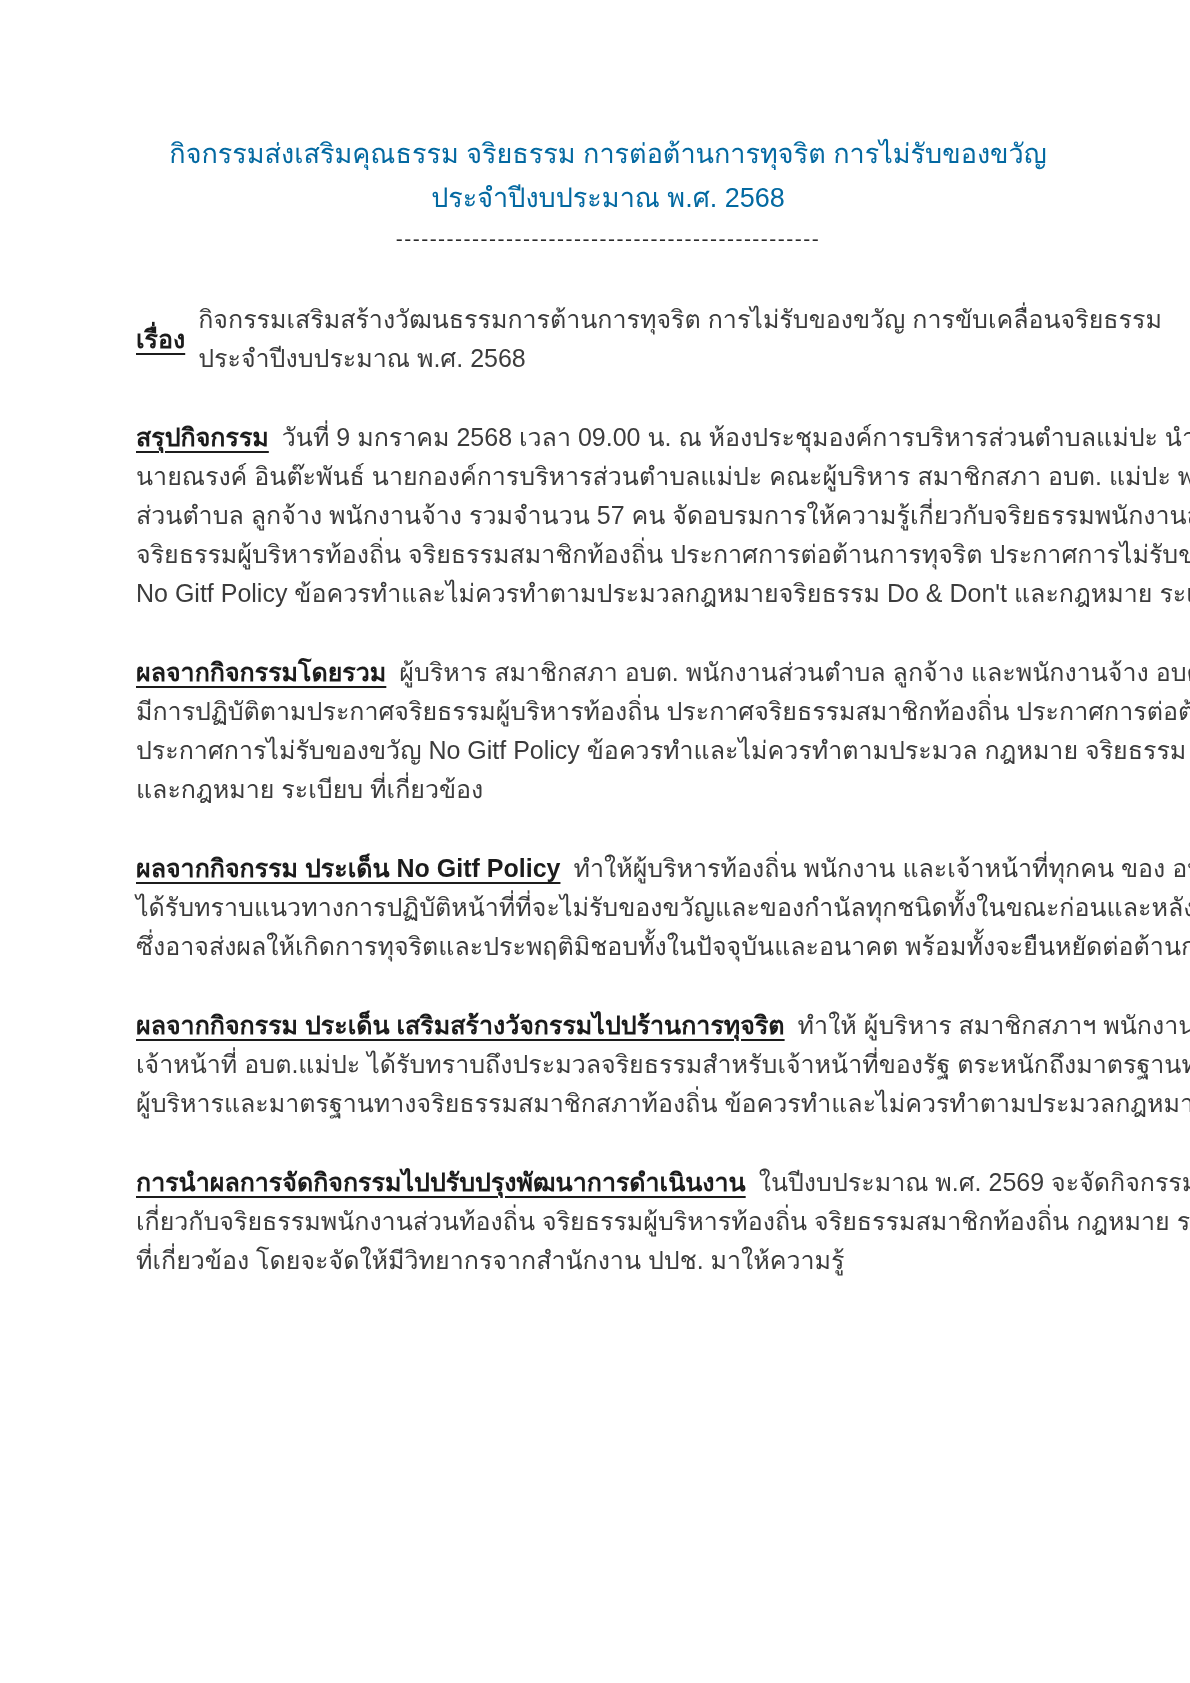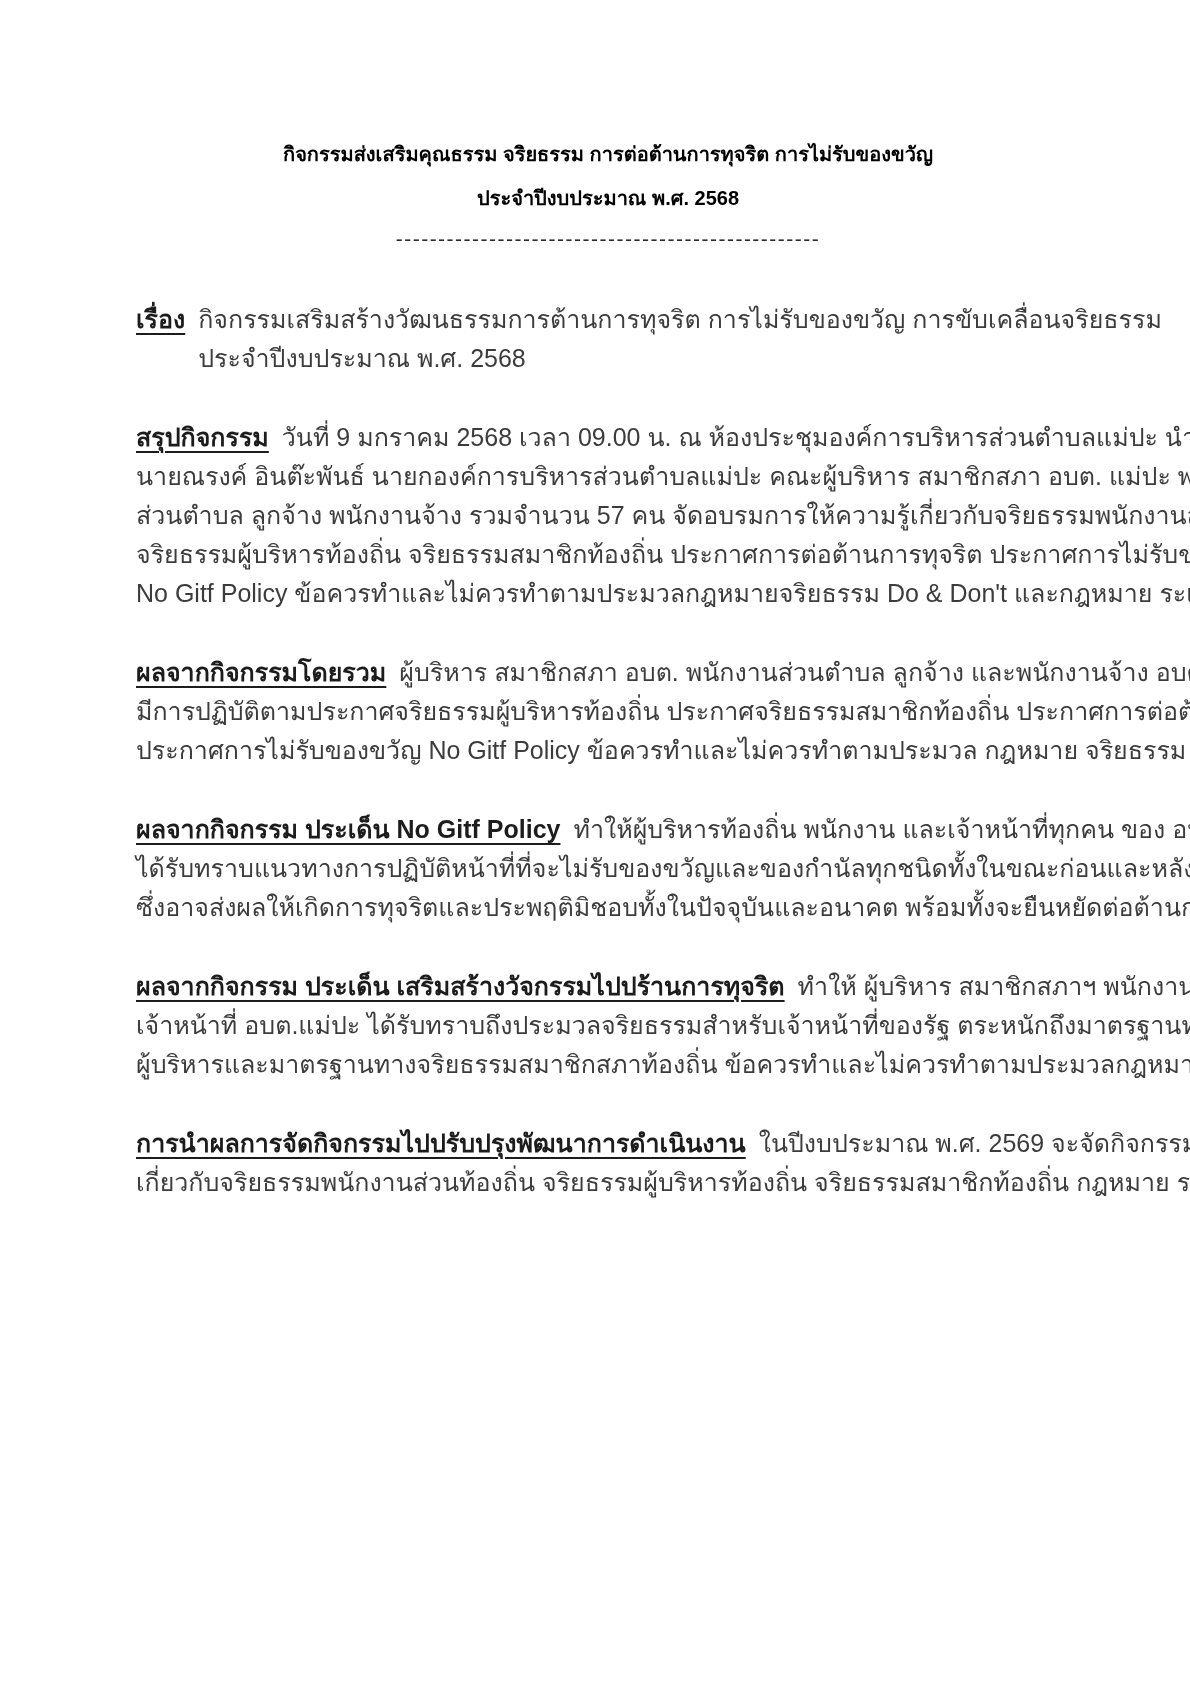--- a/index.html
+++ b/index.html
@@ -16,24 +16,24 @@
     font-family: "Liberation Sans", sans-serif;
   }
   .content {
     position: absolute;
     left: 136px;
     top: 132px;
     width: 944px;
   }
   .title-block {
     text-align: center;
-    font-weight: bold;
-    font-size: 20px;
+    font-weight: normal;
+    font-size: 27px;
     line-height: 44px;
-    color: #000000;
+    color: #0369a1;
     white-space: nowrap;
   }
   .divider {
     text-align: center;
     font-size: 21px;
     line-height: 22px;
     margin-top: 8px;
     letter-spacing: 1.5px;
     color: #2a2a2a;
     white-space: nowrap;
@@ -48,21 +48,21 @@
     font-weight: bold;
     color: #1c1c1c;
     text-decoration: underline;
     text-decoration-thickness: 2px;
     text-underline-offset: 5px;
     margin-right: 13px;
   }
   .subject-block {
     display: flex;
     margin-top: 50px;
-    align-items: flex-start;
+    align-items: center;
   }
   .subject-block .h {
     flex: none;
     font-size: 25px;
     line-height: 39px;
   }
   .subject-text {
     flex: 1;
     min-width: 0;
   }
@@ -100,20 +100,21 @@
       <div class="line">จริยธรรมผู้บริหารท้องถิ่น จริยธรรมสมาชิกท้องถิ่น ประกาศการต่อต้านการทุจริต ประกาศการไม่รับของขวัญ</div>
       <div class="line">No Gitf Policy ข้อควรทำและไม่ควรทำตามประมวลกฎหมายจริยธรรม Do &amp; Don't และกฎหมาย ระเบียบที่</div>
     </div>
 
     <div class="para">
       <div class="line">
         <span class="h">ผลจากกิจกรรมโดยรวม</span><span>ผู้บริหาร สมาชิกสภา อบต. พนักงานส่วนตำบล ลูกจ้าง  และพนักงานจ้าง อบต.แม่ปะ</span>
       </div>
       <div class="line">มีการปฏิบัติตามประกาศจริยธรรมผู้บริหารท้องถิ่น ประกาศจริยธรรมสมาชิกท้องถิ่น ประกาศการต่อต้านการทุจริต</div>
       <div class="line">ประกาศการไม่รับของขวัญ No Gitf Policy ข้อควรทำและไม่ควรทำตามประมวล กฎหมาย จริยธรรม Do &amp; Don't</div>
+      <div class="line">และกฎหมาย ระเบียบ ที่เกี่ยวข้อง</div>
     </div>
 
     <div class="para">
       <div class="line">
         <span class="h">ผลจากกิจกรรม ประเด็น No Gitf Policy</span><span>ทำให้ผู้บริหารท้องถิ่น พนักงาน และเจ้าหน้าที่ทุกคน ของ อบต.แม่ปะ</span>
       </div>
       <div class="line">ได้รับทราบแนวทางการปฏิบัติหน้าที่ที่จะไม่รับของขวัญและของกำนัลทุกชนิดทั้งในขณะก่อนและหลังปฏิบัติหน้าที่</div>
       <div class="line">ซึ่งอาจส่งผลให้เกิดการทุจริตและประพฤติมิชอบทั้งในปัจจุบันและอนาคต พร้อมทั้งจะยืนหยัดต่อต้านการทุจริต</div>
     </div>
 
@@ -123,16 +124,17 @@
       </div>
       <div class="line">เจ้าหน้าที่ อบต.แม่ปะ ได้รับทราบถึงประมวลจริยธรรมสำหรับเจ้าหน้าที่ของรัฐ ตระหนักถึงมาตรฐานทางจริยธรรม</div>
       <div class="line">ผู้บริหารและมาตรฐานทางจริยธรรมสมาชิกสภาท้องถิ่น  ข้อควรทำและไม่ควรทำตามประมวลกฎหมายจริยธรรม</div>
     </div>
 
     <div class="para">
       <div class="line">
         <span class="h">การนำผลการจัดกิจกรรมไปปรับปรุงพัฒนาการดำเนินงาน</span><span>ในปีงบประมาณ พ.ศ. 2569 จะจัดกิจกรรมให้ความรู้</span>
       </div>
       <div class="line">เกี่ยวกับจริยธรรมพนักงานส่วนท้องถิ่น จริยธรรมผู้บริหารท้องถิ่น จริยธรรมสมาชิกท้องถิ่น กฎหมาย ระเบียบ</div>
+      <div class="line">ที่เกี่ยวข้อง  โดยจะจัดให้มีวิทยากรจากสำนักงาน ปปช. มาให้ความรู้</div>
     </div>
 
   </div>
 </div>
 
 </body></html>

